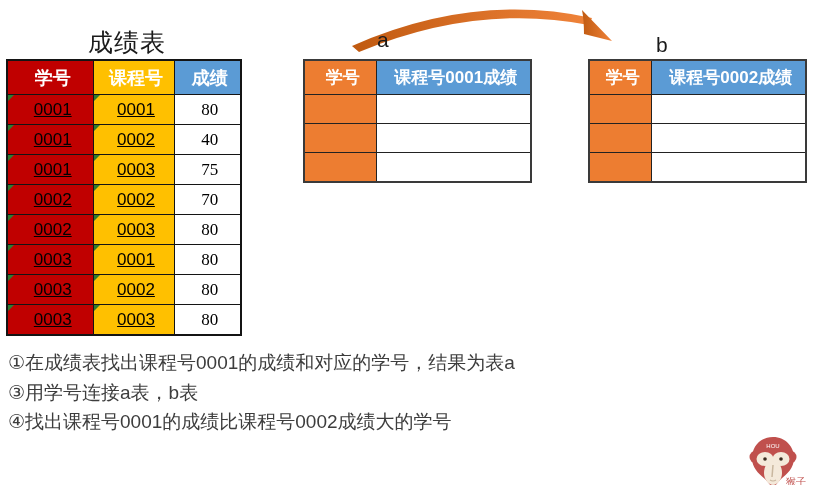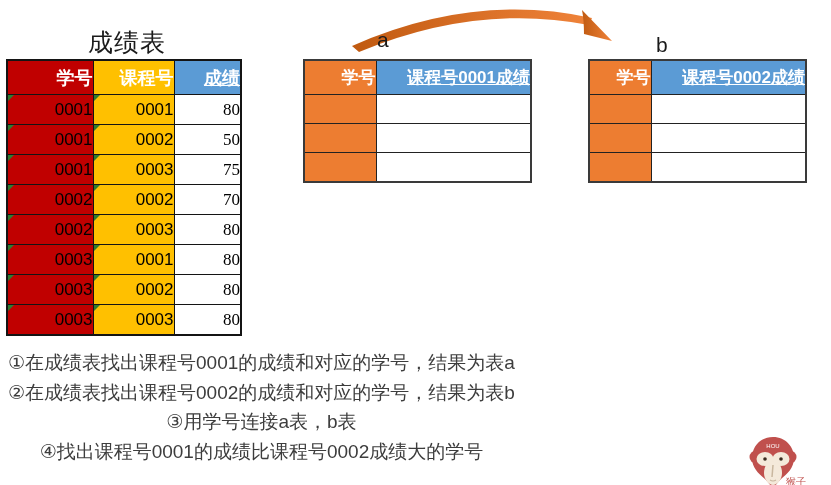--- a/index.html
+++ b/index.html
@@ -7,47 +7,47 @@
     position:relative;width:831px;height:485px;background:#fff;overflow:hidden;
     font-family:"Liberation Sans","DejaVu Sans",sans-serif;color:#000;
   }
   
   .main-title{position:absolute;left:88px;top:26px;font-size:25px;letter-spacing:1px;color:#1a1a1a;}
   .tbl-label{position:absolute;font-size:21px;color:#1a1a1a;}
   .label-a{left:377px;top:28px;}
   .label-b{left:656px;top:33px;}
   
   table{border-collapse:collapse;table-layout:fixed;position:absolute;}
-  td,th{padding:0 0 0 5px;text-align:right;vertical-align:middle;overflow:hidden;white-space:nowrap;margin-top:35px;}
+  td,th{padding:0 0 0 5px;text-align:center;vertical-align:middle;overflow:hidden;white-space:nowrap;margin-top:35px;}
   .score{left:6px;top:59px;border:2px solid #141414;}
   .score th,.score td{border:1px solid #141414;}
   .score th{height:33px;font-size:18px;font-weight:bold;color:#fff;}
   .score td{height:29px;font-size:17px;color:#000;}
   .c-red{background:var(--header-red);}
   .c-yellow{background:var(--header-yellow);}
-  .c-blue{background:var(--header-blue);text-decoration:underline;}
+  .c-blue{background:var(--header-blue);}
   .c-orange{background:var(--orange);}
   .c-white{background:#fff;font-family:Liberation Serif, serif;}
   
-  .tri{position:relative;}
+  .tri{position:relative;text-decoration:underline;}
   .tri::before{
     content:"";position:absolute;left:0;top:0;width:0;height:0;
     border-top:6px solid var(--triangle-green);border-right:6px solid transparent;
   }
   .mini{border:2px solid #3a3a3a;}
   .mini th,.mini td{border:1px solid #222;}
   .mini th{height:33px;font-size:17px;font-weight:bold;color:#fff;}
   .mini td{height:28px;}
   .tbl-a{left:303px;top:59px;}
   .tbl-b{left:588px;top:59px;}
   
   .arrow-wrap{position:absolute;left:344px;top:0;width:280px;height:58px;}
   
   .notes{position:absolute;left:8px;top:348px;}
-  .note-line{font-size:19px;line-height:29.5px;color:var(--note-text);text-align:center;}
+  .note-line{font-size:19px;line-height:29.5px;color:var(--note-text);}
   
   .logo{position:absolute;left:748px;top:435px;width:70px;height:56px;}
 </style>
 </head>
 <body>
 
 <div class="stage">
 
   <div class="main-title">成绩表</div>
 
@@ -66,21 +66,21 @@
     </thead>
     <tbody>
       <tr>
         <td class="c-red tri">0001</td>
         <td class="c-yellow tri">0001</td>
         <td class="c-white">80</td>
       </tr>
       <tr>
         <td class="c-red tri">0001</td>
         <td class="c-yellow tri">0002</td>
-        <td class="c-white">50</td>
+        <td class="c-white">40</td>
       </tr>
       <tr>
         <td class="c-red tri">0001</td>
         <td class="c-yellow tri">0003</td>
         <td class="c-white">75</td>
       </tr>
       <tr>
         <td class="c-red tri">0002</td>
         <td class="c-yellow tri">0002</td>
         <td class="c-white">70</td>
@@ -172,21 +172,20 @@
         </tr>
       <tr>
           <td class="c-orange"></td>
           <td class="c-white"></td>
         </tr>
     </tbody>
   </table>
 
   <div class="notes">
     <div class="note-line">①在成绩表找出课程号0001的成绩和对应的学号，结果为表a</div>
-    <div class="note-line">②在成绩表找出课程号0002的成绩和对应的学号，结果为表b</div>
     <div class="note-line">③用学号连接a表，b表</div>
     <div class="note-line">④找出课程号0001的成绩比课程号0002成绩大的学号</div>
   </div>
 
   <div class="logo">
     <svg width="70" height="56" viewBox="0 0 70 56">
       <g>
         <circle cx="8" cy="22" r="6.5" style="fill:var(--logo-red)"></circle>
         <circle cx="42" cy="22" r="6.5" style="fill:var(--logo-red)"></circle>
         <circle cx="8" cy="22" r="3" fill="#E8A9A0"></circle>

